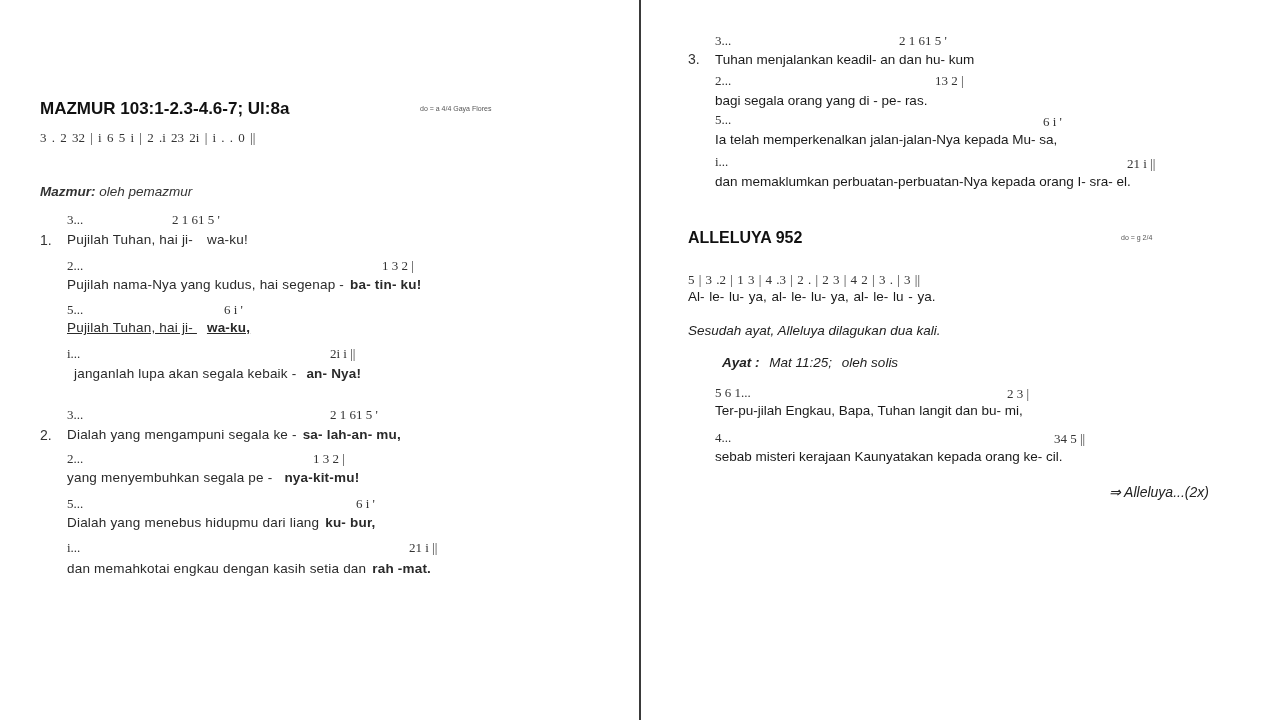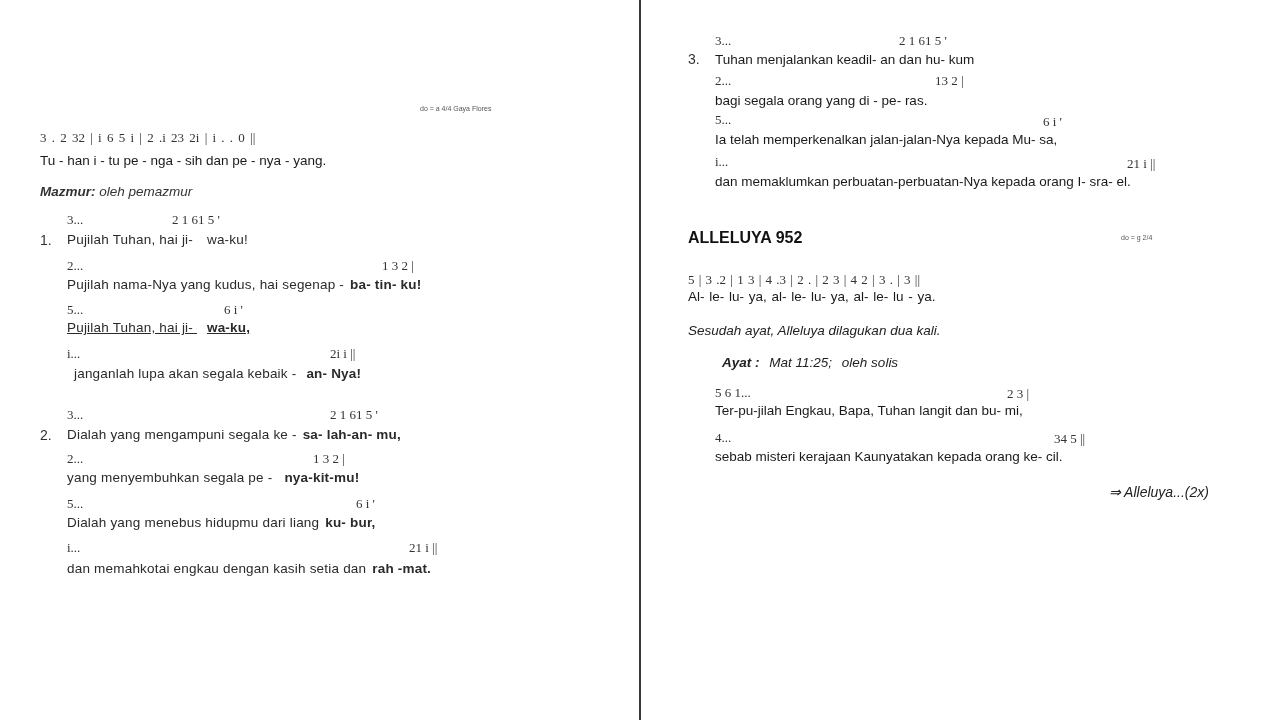--- a/index.html
+++ b/index.html
@@ -23,24 +23,24 @@
   .bold { font-weight: bold; }
   .num { font-size: 14px; color: #333; }
   .heading2 { font-weight: bold; font-size: 16px; color:#111; }
   .instr { font-size: 13.5px; font-style: italic; color: #222; }
 </style>
 </head>
 <body>
 
 <div class="page page-left">
 
+  <div class="abs psalm-title" style="left:40px; top:99px;">MAZMUR 103:1-2.3-4.6-7; Ul:8a</div>
   <div class="abs meta" style="left:420px; top:105px;">do = a   4/4   Gaya Flores</div>
 
   <div class="abs notation" style="left:40px; top:130px; word-spacing:2px;">3   .   2   32 | i   6   5   i | 2   .i  23   2i | i   .   .   0  ||</div>
-  <div class="abs lyric" style="left:40px; top:153px;">Tu  -  han  i  -  tu  pe - nga -  sih  dan pe - nya - yang.</div>
 
   <div class="abs" style="left:40px; top:184px; font-size:13.5px; font-style:italic; color:#333;">
     <span class="bold">Mazmur:</span>
     <span>oleh pemazmur</span>
   </div>
 
   <div>
     <div class="abs num" style="left:40px; top:232px;">1.</div>
 
     <div class="abs notation" style="left:67px; top:212px;">3...</div>

